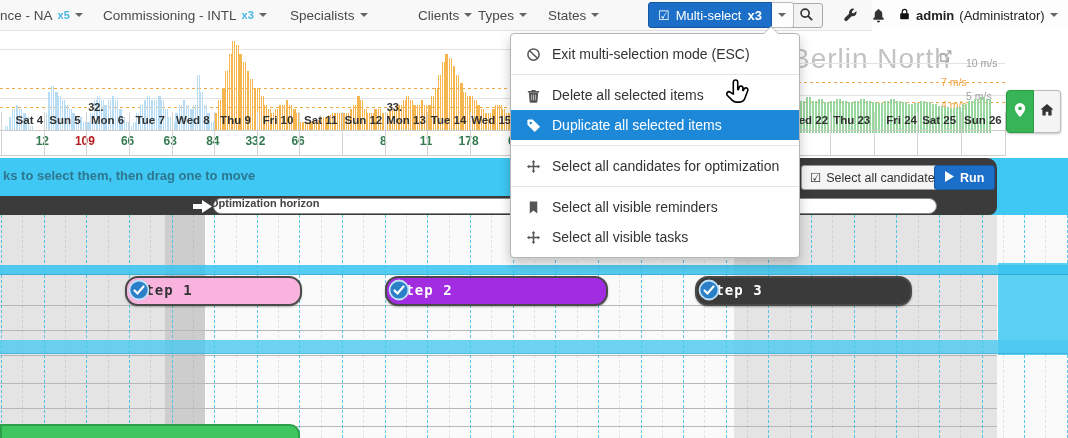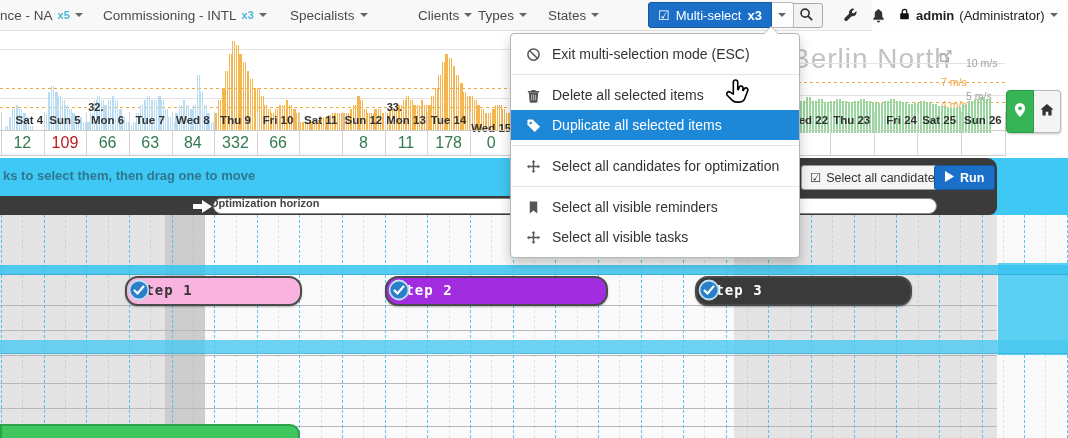--- a/index.html
+++ b/index.html
@@ -30,21 +30,21 @@
   #user b{font-weight:bold;}
   
   #header{position:absolute;left:0;top:30px;width:1068px;height:128px;background:#fff;}
   .hline{position:absolute;height:1px;}
   .gray-line{background:#e3e3e3;}
   .orange-dash{background:repeating-linear-gradient(90deg,#f0a843 0 3px,transparent 3px 6px);}
   .cell-line{background:#ccc;}
   .vline-cell{position:absolute;width:1px;top:82px;height:44px;background:#d4d4d4;}
   .day-label{position:absolute;top:84px;text-align:center;font-size:11.5px;font-weight:bold;color:#333;}
   .week-label{position:absolute;top:71px;font-size:11px;font-weight:bold;color:#333;}
-  .day-count{position:absolute;top:104px;text-align:center;font-size:16px;font-weight:normal;}
+  .day-count{position:absolute;top:104px;text-align:center;font-size:12px;font-weight:bold;margin-left:20px;}
   .hbar{position:absolute;width:1.1px;}
   #bn-title{position:absolute;left:791px;top:13px;font-size:28px;color:#c2c2c2;letter-spacing:1px;}
   .scale-label{position:absolute;font-size:10.5px;}
   #map-group{position:absolute;left:1006px;top:60px;display:flex;height:43px;z-index:5;
              filter:drop-shadow(0 1px 1px rgba(0,0,0,.25));}
   #pin-btn{width:26px;background:#36b456;border:1px solid #2a9a46;border-radius:4px 0 0 4px;
            display:flex;align-items:center;justify-content:center;cursor:pointer;}
   #home-btn{width:26px;background:#f4f4f4;border:1px solid #bbb;border-left:none;
             border-radius:0 4px 4px 0;display:flex;align-items:center;justify-content:center;cursor:pointer;}
   
@@ -487,21 +487,21 @@
         <div class="hbar" style="left: 495.2px; top: 74.5px; height: 25.5px; background: rgb(245, 181, 79);"></div>
         <div class="hbar" style="left: 496.97px; top: 74.5px; height: 25.5px; background: rgb(245, 181, 79);"></div>
         <div class="hbar" style="left: 498.75px; top: 74.5px; height: 25.5px; background: rgb(245, 181, 79);"></div>
         <div class="hbar" style="left: 500.53px; top: 74.5px; height: 25.5px; background: rgb(245, 181, 79);"></div>
         <div class="hbar" style="left: 502.3px; top: 78.8px; height: 21.3px; background: rgb(245, 181, 79);"></div>
         <div class="hbar" style="left: 504.08px; top: 78.8px; height: 21.3px; background: rgb(245, 181, 79);"></div>
         <div class="hbar" style="left: 505.86px; top: 83px; height: 17px; background: rgb(245, 181, 79);"></div>
         <div class="hbar" style="left: 507.63px; top: 83px; height: 17px; background: rgb(245, 181, 79);"></div>
         <div class="hbar" style="left: 509.41px; top: 83px; height: 17px; background: rgb(245, 181, 79);"></div>
         <div class="hbar" style="left: 511.18px; top: 83px; height: 17px; background: rgb(245, 181, 79);"></div>
-        <div class="day-label" style="left: 469.93px; width: 42.63px; margin-top: 8px;">Wed 15</div>
+        <div class="day-label" style="left: 469.93px; width: 42.63px;">Wed 15</div>
         <div class="day-count" style="left: 469.93px; width: 42.63px; color: rgb(51, 122, 80);">0</div>
         <div class="vline-cell" style="left: 469.9px;"></div>
         <div class="vline-cell" style="left: 512.6px;"></div>
       </div>
     <div class="hline cell-line" style="left:0;top:100px;width:511px;"></div>
     <div class="hline cell-line" style="left:0;top:125px;width:511px;"></div>
 
     <div id="bn-title">Berlin North</div>
     <span class="abs" style="left:938px;top:19px;color:#aaa;">
       <svg width="15" height="15" viewBox="0 0 16 16" fill="none" stroke="currentColor" stroke-width="1.5">

